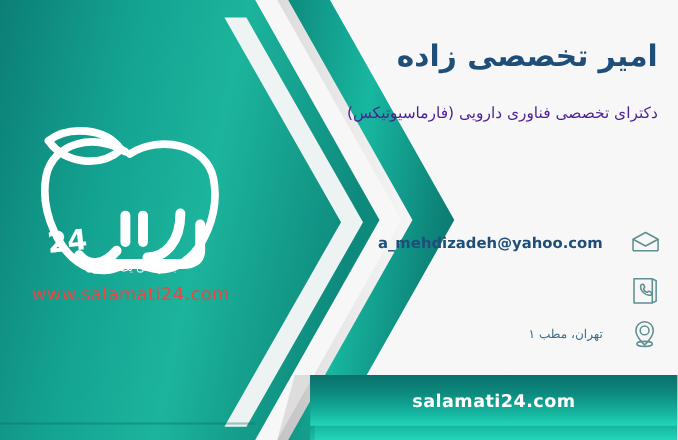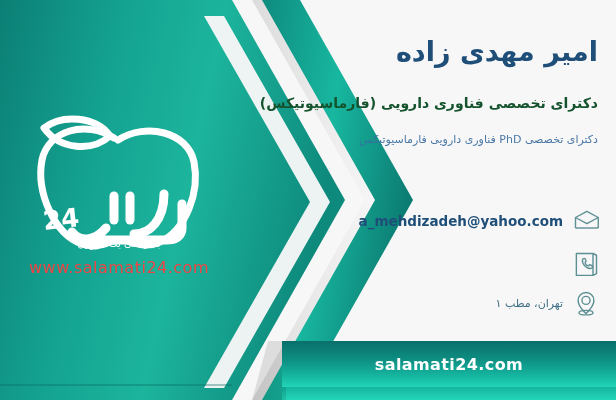--- a/index.html
+++ b/index.html
@@ -47,42 +47,41 @@
     color:#1f4e79;
     font-size:27px;
     font-weight:bold;
     direction:rtl;
     text-align:right;
     letter-spacing:0px;
     white-space:nowrap;
   }
   .subtitle{
     position:absolute;right:18px;top:95px;
-    color:#14532d;
+    color:#4c1d95;
     font-size:14px;
     direction:rtl;
     text-align:right;
     white-space:nowrap;
-    font-weight:bold;
   }
   .subtitle2{
     position:absolute;right:18px;top:133px;
     color:#3b6da0;
     font-size:11px;
     direction:rtl;
     text-align:right;
     white-space:nowrap;
     opacity:.92;
   }
 
   
   .crow{
     position:absolute;right:16px;
     display:flex;align-items:center;justify-content:flex-start;
-    gap:9px;
+    gap:24px;
     direction:rtl;
   }
   .crow .ctext{
     color:#1f4e79;
     font-size:13.5px;
     font-weight:bold;
     white-space:nowrap;
     direction:ltr;
   }
   .crow .ctext.rtl{direction:rtl;font-weight:normal;font-size:11px;color:#3f6f86;}
@@ -166,23 +165,22 @@
       </g>
 
       <g>
         <text x="30" y="122" fill="#ffffff" font-size="26" font-weight="bold" font-family="DejaVu Sans, Liberation Sans, sans-serif" transform="rotate(-6 30 122)">24</text>
       </g>
     </svg>
     <div class="logo-tag">به راحتی یک فناوری</div>
     <div class="logo-url">www.salamati24.com</div>
   </div>
 
-  <div class="name">امیر مهدی زاده</div>
+  <div class="name">امیر تخصصی زاده</div>
   <div class="subtitle">دکترای تخصصی فناوری دارویی (فارماسیوتیکس)</div>
-  <div class="subtitle2">دکترای تخصصی PhD فناوری دارویی فارماسیوتیکس</div>
 
   <div class="crow" id="row-email">
     <svg class="cicon" viewBox="0 0 32 32" xmlns="http://www.w3.org/2000/svg">
       <g fill="none" stroke="#5d8f93" stroke-width="1.6" stroke-linejoin="round">
         <path d="M4,12 L17,5 L30,12 L17,19 Z"></path>
         <path d="M4,12 L4,24"></path>
         <path d="M30,12 L30,24"></path>
         <path d="M4,24 L30,24"></path>
       </g>
     </svg>

